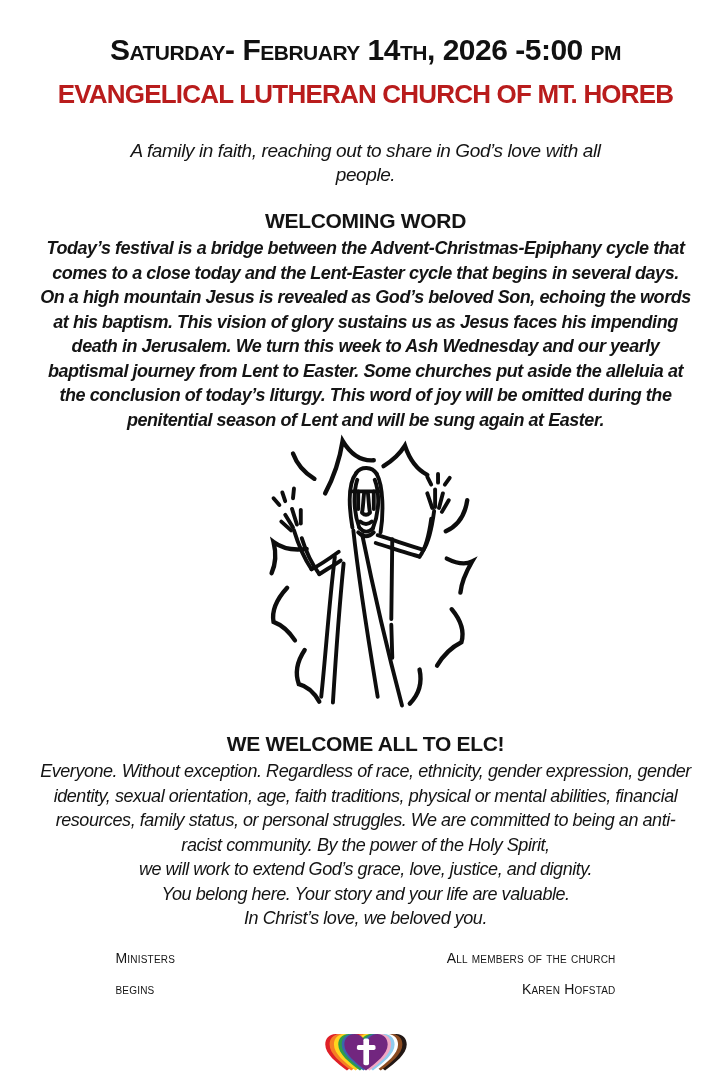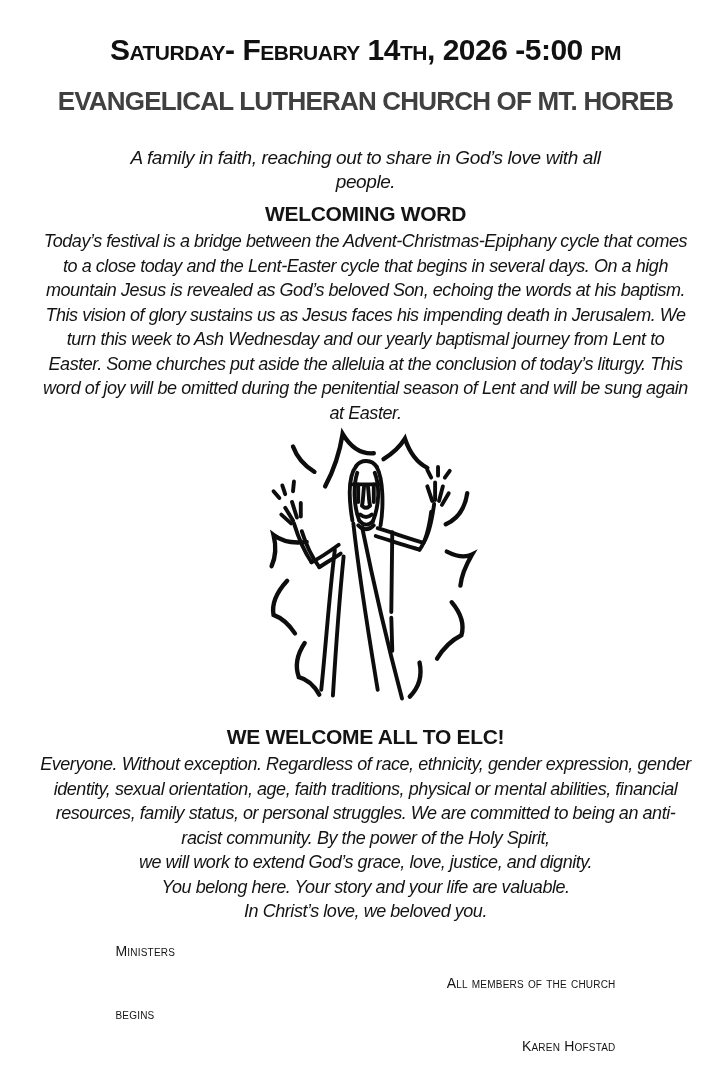--- a/index.html
+++ b/index.html
@@ -22,46 +22,46 @@
     font-variant:small-caps;
     letter-spacing:-0.5px;
     line-height:1.15;
     color:#111;
   }
   .church-name {
     font-size:26px;
     font-weight:700;
     letter-spacing:-0.8px;
     line-height:1.15;
-    margin-top:19px;
-    color:#404040;
+    margin-top:12px;
+    color:#b91c1c;
   }
   .tagline {
     font-style:italic;
     font-size:19px;
     line-height:24px;
     letter-spacing:-0.4px;
     max-width:520px;
     margin:30px auto 0;
   }
   .section-heading {
     font-size:21px;
     font-weight:700;
     letter-spacing:-0.3px;
-    margin-top:8px;
+    margin-top:22px;
   }
   .body-para {
     font-style:italic;
     font-size:18px;
     line-height:24.5px;
     letter-spacing:-0.45px;
     max-width:652px;
     margin:3px auto 0;
   }
-  .body-para.bold { font-weight:400; }
+  .body-para.bold { font-weight:700; }
   .manual-line {
     font-style:italic;
     font-size:18px;
     line-height:24.5px;
     letter-spacing:-0.45px;
   }
   .figure-wrap { margin:2px auto 0; width:290px; height:292px; }
   .figure-wrap svg { display:block; }
   .welcome-section .section-heading { margin-top:6px; }
   .ministers {
@@ -69,21 +69,21 @@
     margin:14px auto 0;
     display:grid;
     grid-template-columns:1fr auto;
     row-gap:5px;
     font-variant:small-caps;
     font-size:14px;
     line-height:26px;
     letter-spacing:0.2px;
   }
   .ministers .left  { text-align:left; }
-  .ministers .right { text-align:right;margin-top:32px; }
+  .ministers .right { text-align:right; }
   .logo-wrap { margin:22px auto 0; width:104px; height:60px; }
   .footer-line {
     margin-top:5px;
     font-size:14px;
     letter-spacing:0.1px;
   }
   .footer-line a {
     color:#141414;
     font-variant:small-caps;
     text-decoration:underline;

